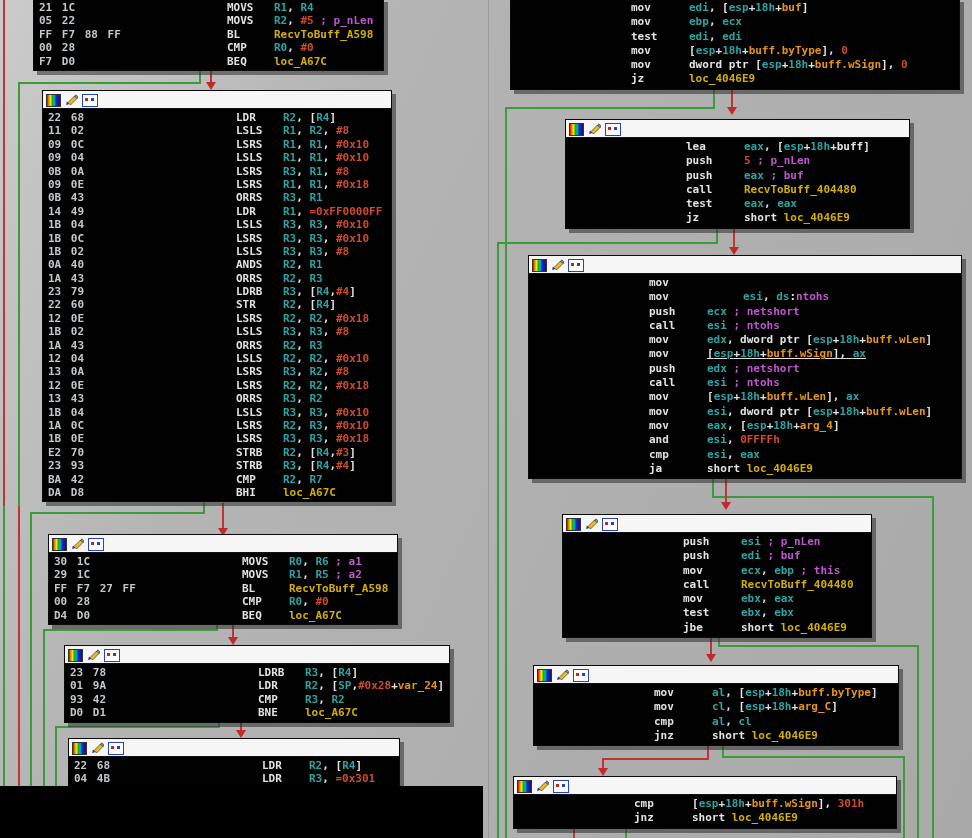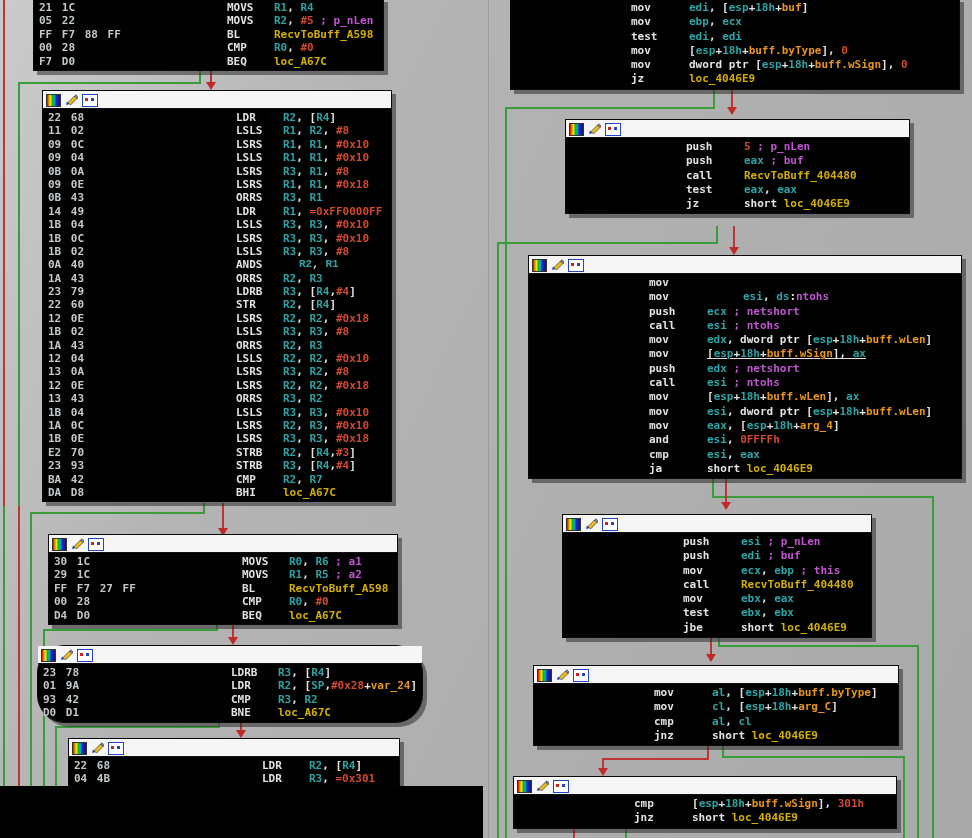--- a/index.html
+++ b/index.html
@@ -121,21 +121,21 @@
           <div class="asm-row"><span class="bytes">11 02</span><span class="mnem" style="left: 193px;">LSLS</span><span class="ops" style="left: 240px;"><span class="tk rg">R1</span><span class="tk pl">, </span><span class="tk rg">R2</span><span class="tk pl">, </span><span class="tk nm">#8</span></span></div>
           <div class="asm-row"><span class="bytes">09 0C</span><span class="mnem" style="left: 193px;">LSRS</span><span class="ops" style="left: 240px;"><span class="tk rg">R1</span><span class="tk pl">, </span><span class="tk rg">R1</span><span class="tk pl">, </span><span class="tk nm">#0x10</span></span></div>
           <div class="asm-row"><span class="bytes">09 04</span><span class="mnem" style="left: 193px;">LSLS</span><span class="ops" style="left: 240px;"><span class="tk rg">R1</span><span class="tk pl">, </span><span class="tk rg">R1</span><span class="tk pl">, </span><span class="tk nm">#0x10</span></span></div>
           <div class="asm-row"><span class="bytes">0B 0A</span><span class="mnem" style="left: 193px;">LSRS</span><span class="ops" style="left: 240px;"><span class="tk rg">R3</span><span class="tk pl">, </span><span class="tk rg">R1</span><span class="tk pl">, </span><span class="tk nm">#8</span></span></div>
           <div class="asm-row"><span class="bytes">09 0E</span><span class="mnem" style="left: 193px;">LSRS</span><span class="ops" style="left: 240px;"><span class="tk rg">R1</span><span class="tk pl">, </span><span class="tk rg">R1</span><span class="tk pl">, </span><span class="tk nm">#0x18</span></span></div>
           <div class="asm-row"><span class="bytes">0B 43</span><span class="mnem" style="left: 193px;">ORRS</span><span class="ops" style="left: 240px;"><span class="tk rg">R3</span><span class="tk pl">, </span><span class="tk rg">R1</span></span></div>
           <div class="asm-row"><span class="bytes">14 49</span><span class="mnem" style="left: 193px;">LDR</span><span class="ops" style="left: 240px;"><span class="tk rg">R1</span><span class="tk pl">, </span><span class="tk nm">=0xFF0000FF</span></span></div>
           <div class="asm-row"><span class="bytes">1B 04</span><span class="mnem" style="left: 193px;">LSLS</span><span class="ops" style="left: 240px;"><span class="tk rg">R3</span><span class="tk pl">, </span><span class="tk rg">R3</span><span class="tk pl">, </span><span class="tk nm">#0x10</span></span></div>
           <div class="asm-row"><span class="bytes">1B 0C</span><span class="mnem" style="left: 193px;">LSRS</span><span class="ops" style="left: 240px;"><span class="tk rg">R3</span><span class="tk pl">, </span><span class="tk rg">R3</span><span class="tk pl">, </span><span class="tk nm">#0x10</span></span></div>
           <div class="asm-row"><span class="bytes">1B 02</span><span class="mnem" style="left: 193px;">LSLS</span><span class="ops" style="left: 240px;"><span class="tk rg">R3</span><span class="tk pl">, </span><span class="tk rg">R3</span><span class="tk pl">, </span><span class="tk nm">#8</span></span></div>
-          <div class="asm-row"><span class="bytes">0A 40</span><span class="mnem" style="left: 193px;">ANDS</span><span class="ops" style="left: 256px; font-family: Liberation Mono, monospace;"><span class="tk rg">R2</span><span class="tk pl">, </span><span class="tk rg">R1</span></span></div>
+          <div class="asm-row"><span class="bytes">0A 40</span><span class="mnem" style="left: 193px;">ANDS</span><span class="ops" style="left: 240px;"><span class="tk rg">R2</span><span class="tk pl">, </span><span class="tk rg">R1</span></span></div>
           <div class="asm-row"><span class="bytes">1A 43</span><span class="mnem" style="left: 193px;">ORRS</span><span class="ops" style="left: 240px;"><span class="tk rg">R2</span><span class="tk pl">, </span><span class="tk rg">R3</span></span></div>
           <div class="asm-row"><span class="bytes">23 79</span><span class="mnem" style="left: 193px;">LDRB</span><span class="ops" style="left: 240px;"><span class="tk rg">R3</span><span class="tk pl">, [</span><span class="tk rg">R4</span><span class="tk pl">,</span><span class="tk nm">#4</span><span class="tk pl">]</span></span></div>
           <div class="asm-row"><span class="bytes">22 60</span><span class="mnem" style="left: 193px;">STR</span><span class="ops" style="left: 240px;"><span class="tk rg">R2</span><span class="tk pl">, [</span><span class="tk rg">R4</span><span class="tk pl">]</span></span></div>
           <div class="asm-row"><span class="bytes">12 0E</span><span class="mnem" style="left: 193px;">LSRS</span><span class="ops" style="left: 240px;"><span class="tk rg">R2</span><span class="tk pl">, </span><span class="tk rg">R2</span><span class="tk pl">, </span><span class="tk nm">#0x18</span></span></div>
           <div class="asm-row"><span class="bytes">1B 02</span><span class="mnem" style="left: 193px;">LSLS</span><span class="ops" style="left: 240px;"><span class="tk rg">R3</span><span class="tk pl">, </span><span class="tk rg">R3</span><span class="tk pl">, </span><span class="tk nm">#8</span></span></div>
           <div class="asm-row"><span class="bytes">1A 43</span><span class="mnem" style="left: 193px;">ORRS</span><span class="ops" style="left: 240px;"><span class="tk rg">R2</span><span class="tk pl">, </span><span class="tk rg">R3</span></span></div>
           <div class="asm-row"><span class="bytes">12 04</span><span class="mnem" style="left: 193px;">LSLS</span><span class="ops" style="left: 240px;"><span class="tk rg">R2</span><span class="tk pl">, </span><span class="tk rg">R2</span><span class="tk pl">, </span><span class="tk nm">#0x10</span></span></div>
           <div class="asm-row"><span class="bytes">13 0A</span><span class="mnem" style="left: 193px;">LSRS</span><span class="ops" style="left: 240px;"><span class="tk rg">R3</span><span class="tk pl">, </span><span class="tk rg">R2</span><span class="tk pl">, </span><span class="tk nm">#8</span></span></div>
           <div class="asm-row"><span class="bytes">12 0E</span><span class="mnem" style="left: 193px;">LSRS</span><span class="ops" style="left: 240px;"><span class="tk rg">R2</span><span class="tk pl">, </span><span class="tk rg">R2</span><span class="tk pl">, </span><span class="tk nm">#0x18</span></span></div>
           <div class="asm-row"><span class="bytes">13 43</span><span class="mnem" style="left: 193px;">ORRS</span><span class="ops" style="left: 240px;"><span class="tk rg">R3</span><span class="tk pl">, </span><span class="tk rg">R2</span></span></div>
@@ -162,21 +162,21 @@
           </span>
         </div>
         <div class="node-body">
           <div class="asm-row"><span class="bytes">30 1C</span><span class="mnem" style="left: 193px;">MOVS</span><span class="ops" style="left: 240px;"><span class="tk rg">R0</span><span class="tk pl">, </span><span class="tk rg">R6</span><span class="tk cm"> ; a1</span></span></div>
           <div class="asm-row"><span class="bytes">29 1C</span><span class="mnem" style="left: 193px;">MOVS</span><span class="ops" style="left: 240px;"><span class="tk rg">R1</span><span class="tk pl">, </span><span class="tk rg">R5</span><span class="tk cm"> ; a2</span></span></div>
           <div class="asm-row"><span class="bytes">FF F7 27 FF</span><span class="mnem" style="left: 193px;">BL</span><span class="ops" style="left: 240px;"><span class="tk lb">RecvToBuff_A598</span></span></div>
           <div class="asm-row"><span class="bytes">00 28</span><span class="mnem" style="left: 193px;">CMP</span><span class="ops" style="left: 240px;"><span class="tk rg">R0</span><span class="tk pl">, </span><span class="tk nm">#0</span></span></div>
           <div class="asm-row"><span class="bytes">D4 D0</span><span class="mnem" style="left: 193px;">BEQ</span><span class="ops" style="left: 240px;"><span class="tk lb">loc_A67C</span></span></div>
         </div>
       </div>
-      <div class="node pane-left" style="left: 37px; top: 645px; width: 384px; border-radius: 28px;">
+      <div class="node pane-left" style="left: 64px; top: 645px; width: 384px;">
         <div class="node-title">
           <span class="icn icn-pal"></span>
           <span class="icn"><svg width="13" height="12" viewBox="0 0 13 12">
               <polygon points="1,11 4.5,10 2,7.5" fill="#1b3bb8"></polygon>
               <polygon points="3,8.5 9.5,2 12,4.5 5.5,11" fill="#e8bc1e" stroke="#223" stroke-width="0.6"></polygon>
               <polygon points="9.5,2 11,0.8 13,2.8 12,4.5" fill="#8890a0" stroke="#223" stroke-width="0.6"></polygon>
             </svg></span>
           <span class="icn icn-win">
             <i></i>
             <i></i>
@@ -224,20 +224,21 @@
               <polygon points="1,11 4.5,10 2,7.5" fill="#1b3bb8"></polygon>
               <polygon points="3,8.5 9.5,2 12,4.5 5.5,11" fill="#e8bc1e" stroke="#223" stroke-width="0.6"></polygon>
               <polygon points="9.5,2 11,0.8 13,2.8 12,4.5" fill="#8890a0" stroke="#223" stroke-width="0.6"></polygon>
             </svg></span>
           <span class="icn icn-win">
             <i></i>
             <i></i>
           </span>
         </div>
         <div class="node-body">
+          <div class="asm-row"><span class="mnem" style="left: 120px;">lea</span><span class="ops" style="left: 178px;"><span class="tk rg">eax</span><span class="tk pl">, [</span><span class="tk rg">esp</span><span class="tk pl">+</span><span class="tk rg">18h</span><span class="tk pl">+buff]</span></span></div>
           <div class="asm-row"><span class="mnem" style="left: 120px;">push</span><span class="ops" style="left: 178px;"><span class="tk nm">5</span><span class="tk cm"> ; p_nLen</span></span></div>
           <div class="asm-row"><span class="mnem" style="left: 120px;">push</span><span class="ops" style="left: 178px;"><span class="tk rg">eax</span><span class="tk cm"> ; buf</span></span></div>
           <div class="asm-row"><span class="mnem" style="left: 120px;">call</span><span class="ops" style="left: 178px;"><span class="tk lb">RecvToBuff_404480</span></span></div>
           <div class="asm-row"><span class="mnem" style="left: 120px;">test</span><span class="ops" style="left: 178px;"><span class="tk rg">eax</span><span class="tk pl">, </span><span class="tk rg">eax</span></span></div>
           <div class="asm-row"><span class="mnem" style="left: 120px;">jz</span><span class="ops" style="left: 178px;"><span class="tk pl">short </span><span class="tk lb">loc_4046E9</span></span></div>
         </div>
       </div>
       <div class="node pane-right" style="left: 528px; top: 255px; width: 432px;">
         <div class="node-title">
           <span class="icn icn-pal"></span>

